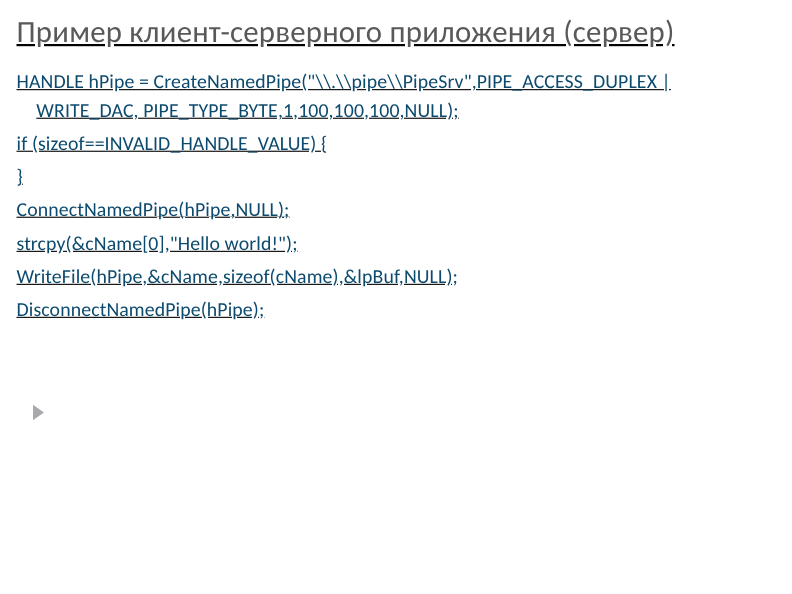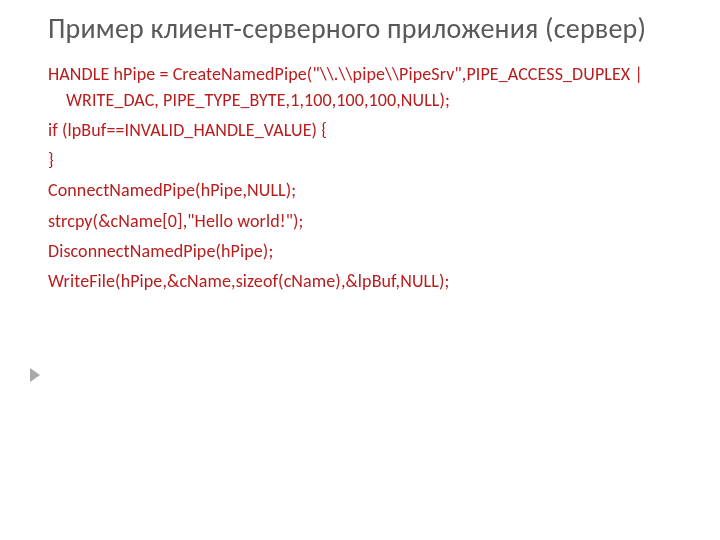--- a/index.html
+++ b/index.html
@@ -9,35 +9,36 @@
     height: 540px;
     background: #fff;
     font-family: "Calibri", "Segoe UI", Arial, sans-serif;
     color: #000;
     overflow: hidden;
   }
   .slide {
     box-sizing: border-box;
     width: 720px;
     height: 408px;
-    padding: 12px 32px 10px 48px;
+    padding: 12px 32px 10px 15px;
     position: relative;
+    text-decoration: underline;
   }
   .title {
     font-size: 28px;
     line-height: 1.18;
     font-weight: 400;
     color: #595959;
     margin: 0 0 16px 0;
     letter-spacing: 0.2px;
   }
   .body {
     font-size: 18px;
     line-height: 1.45;
-    color: #b91c1c;
+    color: #0c4a6e;
     letter-spacing: 0.1px;
   }
   .line {
     margin: 0 0 4px 0;
     padding-left: 18px;
     text-indent: -18px;
   }
   .hang {
     padding-left: 18px;
     text-indent: 0;
@@ -56,22 +57,22 @@
   }
 </style>
 </head>
 <body>
 
 <div class="slide">
   <h1 class="title">Пример клиент-серверного приложения (сервер)</h1>
 
   <div class="body">
     <p class="line">HANDLE hPipe = CreateNamedPipe("\\.\\pipe\\PipeSrv",PIPE_ACCESS_DUPLEX | WRITE_DAC, PIPE_TYPE_BYTE,1,100,100,100,NULL);</p>
-    <p class="line">if (lpBuf==INVALID_HANDLE_VALUE) {</p>
+    <p class="line">if (sizeof==INVALID_HANDLE_VALUE) {</p>
     <p class="line">}</p>
     <p class="line">ConnectNamedPipe(hPipe,NULL);</p>
     <p class="line">strcpy(&amp;cName[0],"Hello world!");</p>
+    <p class="line">WriteFile(hPipe,&amp;cName,sizeof(cName),&amp;lpBuf,NULL);</p>
     <p class="line">DisconnectNamedPipe(hPipe);</p>
-    <p class="line">WriteFile(hPipe,&amp;cName,sizeof(cName),&amp;lpBuf,NULL);</p>
   </div>
 
   <div class="bullet-icon"></div>
 </div>
 
 </body></html>

